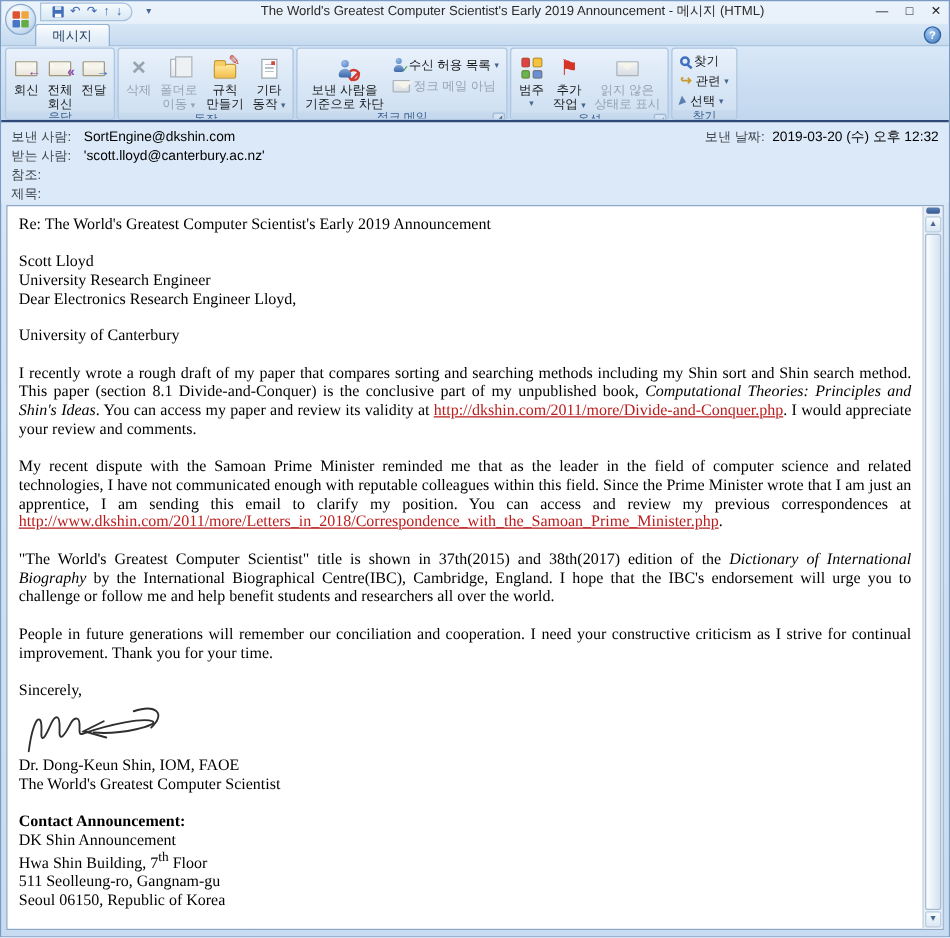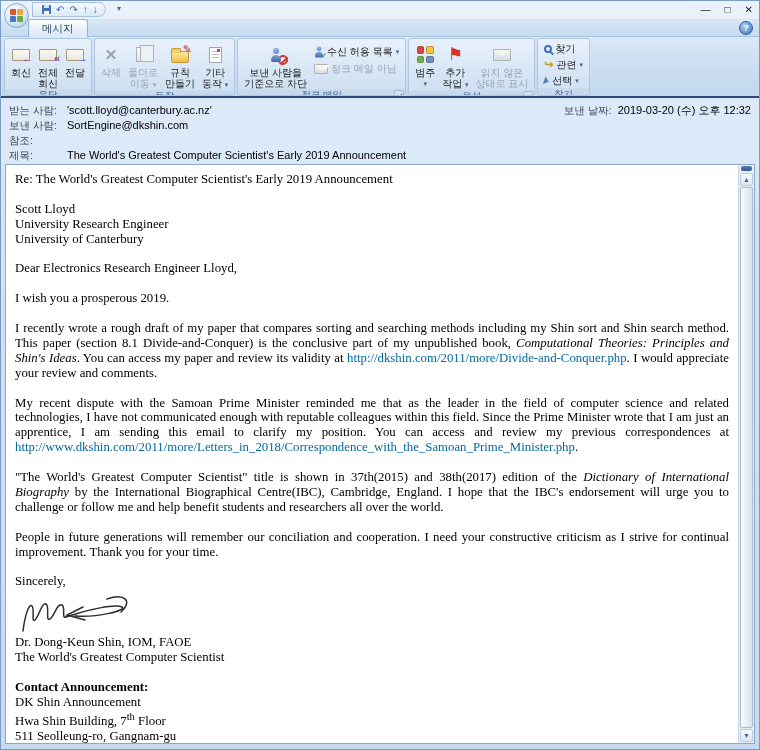--- a/index.html
+++ b/index.html
@@ -114,21 +114,21 @@
   .sent { position:absolute; right:8px; top:5px; display:flex; font-size:10.5px; line-height:15px; }
   .sent .hlabel { width:auto; margin-right:6px;text-align:center; }
 
   
   .mail-body { position:absolute; top:163px; left:4px; right:4px; bottom:5px; background:#fff;
     border:1px solid #8FA8C8; overflow:hidden; }
   .content { position:absolute; top:7px; left:9px; right:25px; color:#000;
     font-family:"Liberation Serif", serif; font-size:12.8px; line-height:14.9px; text-align:justify; }
   .content p { margin:0 0 14.9px 0; }
   .content .tight { margin:0; }
-  .link { color:#0369a1; cursor:pointer; }
+  .link { color:#b91c1c; text-decoration:underline; cursor:pointer; }
   .em { font-style:italic; }
   .b { font-weight:bold; }
   .sig-svg { display:block; margin:2px 0 2px 2px; }
 
   
   .scrollbar { position:absolute; top:0; right:0; bottom:0; width:16px; background:#E8EEF5;
     border-left:1px solid #C6D4E3; }
   .split-handle { position:absolute; top:1px; left:2px; right:2px; height:5px; border-radius:2px;
     background:linear-gradient(#5C7FB4,#35598F); }
   .sb-btn { position:absolute; left:1px; right:1px; height:13px; text-align:center; font-size:7px;
@@ -154,20 +154,21 @@
       </div>
     </div>
     <div class="qat">
       <span class="floppy"></span>
       <span class="g">↶</span>
       <span class="g">↷</span>
       <span class="g">↑</span>
       <span class="g">↓</span>
     </div>
     <span class="qat-more">▾</span>
+    <div class="win-title">The World's Greatest Computer Scientist's Early 2019 Announcement -  메시지 (HTML)</div>
     <div class="win-controls">
       <span class="wc">—</span>
       <span class="wc">□</span>
       <span class="wc">✕</span>
     </div>
   </div>
 
   <div class="tabrow">
     <div class="tab">메시지</div>
     <div class="help-btn">?</div>
@@ -325,51 +326,49 @@
         </div>
       </div>
       <div class="group-label">찾기</div>
     </div>
   </div>
 
   <div class="ribbon-sep"></div>
 
   <div class="mail-header">
     <div class="hrow">
+      <span class="hlabel">보낸 사람:</span>
+      <span class="hval">SortEngine@dkshin.com</span>
+    </div>
+    <div class="hrow">
       <span class="hlabel">받는 사람:</span>
       <span class="hval">'scott.lloyd@canterbury.ac.nz'</span>
-    </div>
-    <div class="hrow">
-      <span class="hlabel">보낸 사람:</span>
-      <span class="hval">SortEngine@dkshin.com</span>
     </div>
     <div class="hrow">
       <span class="hlabel">참조:</span>
       <span class="hval"></span>
     </div>
     <div class="hrow">
       <span class="hlabel">제목:</span>
-      <span class="hval">The World's Greatest Computer Scientist's Early 2019 Announcement</span>
     </div>
     <div class="sent">
       <span class="hlabel">보낸 날짜:</span>
       <span class="hval">2019-03-20 (수) 오후 12:32</span>
     </div>
   </div>
 
   <div class="mail-body">
     <div class="content">
       <p>Re: The World's Greatest Computer Scientist's Early 2019 Announcement</p>
 
       <div class="tight">Scott Lloyd</div>
       <div class="tight">University Research Engineer</div>
+      <p>Dear Electronics Research Engineer Lloyd,</p>
+
       <p>University of Canterbury</p>
-
-      <p>Dear Electronics Research Engineer Lloyd,</p>
-      <p>I wish you a prosperous 2019.</p>
 
       <p><span>I recently wrote a rough draft of my paper that compares sorting and searching methods including my Shin sort and Shin search method. This paper (section 8.1 Divide-and-Conquer) is the conclusive part of my unpublished book, </span><span class="em">Computational Theories: Principles and Shin's Ideas</span><span>. You can access my paper and review its validity at </span><a class="link">http://dkshin.com/2011/more/Divide-and-Conquer.php</a><span>. I would appreciate your review and comments.</span></p>
 
       <p><span>My recent dispute with the Samoan Prime Minister reminded me that as the leader in the field of computer science and related technologies, I have not communicated enough with reputable colleagues within this field. Since the Prime Minister wrote that I am just an apprentice, I am sending this email to clarify my position. You can access and review my previous correspondences at </span><a class="link">http://www.dkshin.com/2011/more/Letters_in_2018/Correspondence_with_the_Samoan_Prime_Minister.php</a><span>.</span></p>
 
       <p><span>"The World's Greatest Computer Scientist" title is shown in 37th(2015) and 38th(2017) edition of the </span><span class="em">Dictionary of International Biography</span><span> by the International Biographical Centre(IBC), Cambridge, England. I hope that the IBC's endorsement will urge you to challenge or follow me and help benefit students and researchers all over the world.</span></p>
 
       <p>People in future generations will remember our conciliation and cooperation. I need your constructive criticism as I strive for continual improvement. Thank you for your time.</p>
 
       <div class="tight">Sincerely,</div>

